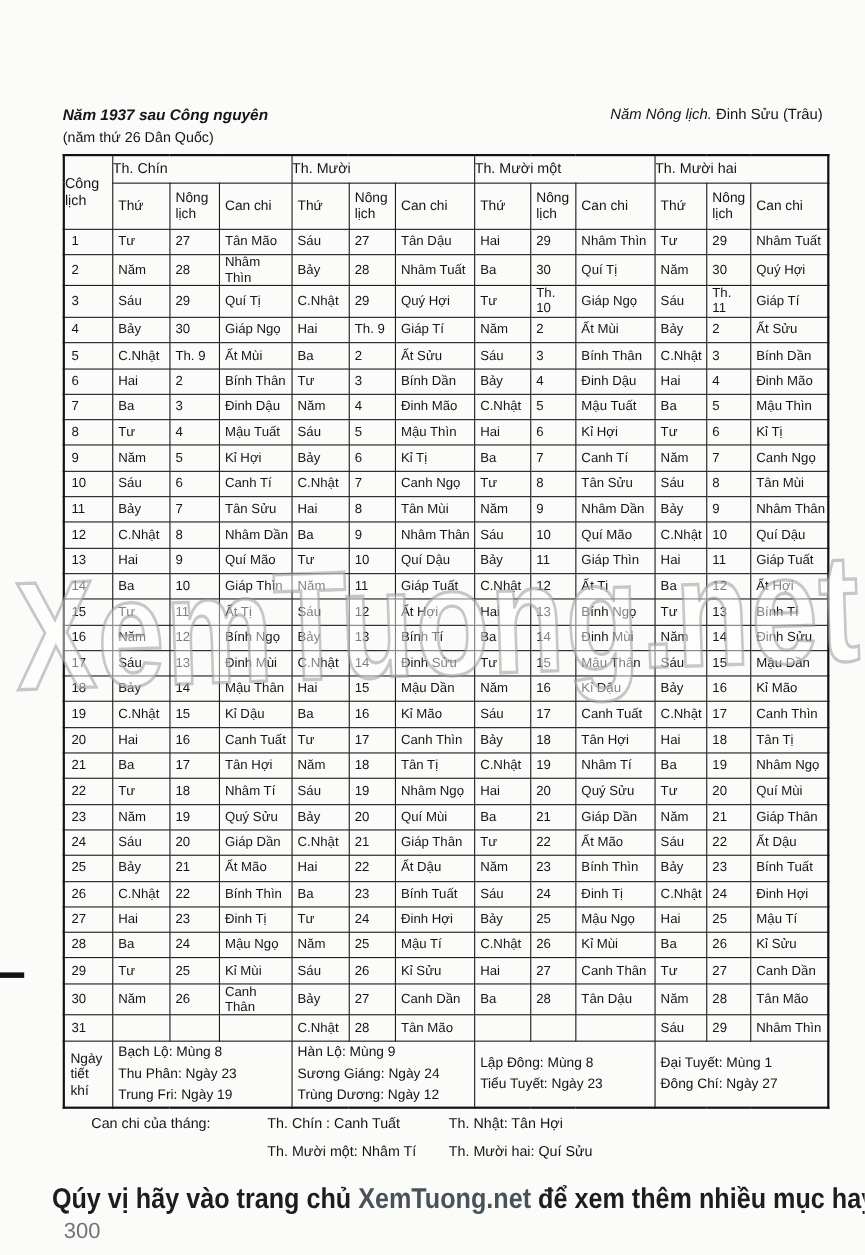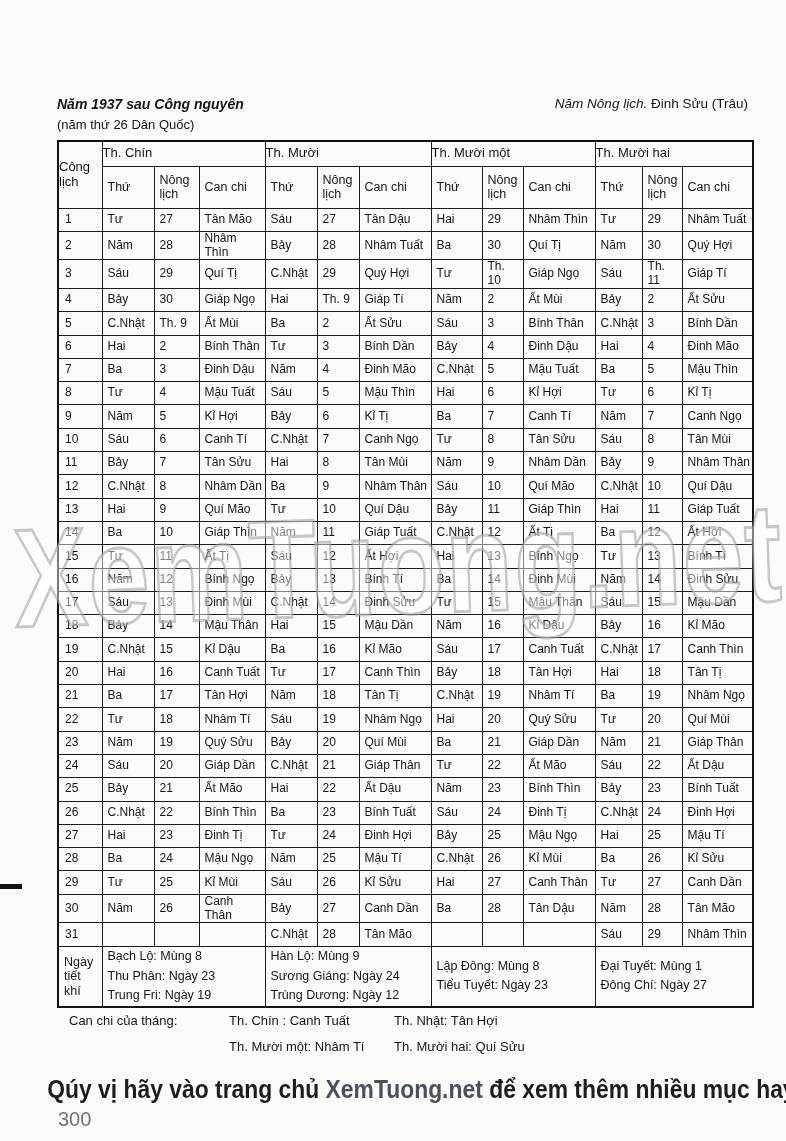--- a/index.html
+++ b/index.html
@@ -40,21 +40,21 @@
 
   .watermark {
     position: absolute; left: 14px; top: 498px;
     font-size: 140px; font-weight: bold; letter-spacing: 2px; white-space: nowrap;
     transform: rotate(-2deg) scaleX(0.78); transform-origin: left center;
     color: rgba(255,255,255,0.45);
     -webkit-text-stroke: 3px rgba(155,155,155,0.55);
     z-index: 3; pointer-events: none;
   }
 
-  .canchi-section { position: absolute; left: 4px; top: 0; width: 726px; height: 1141px; pointer-events: none; }
+  .canchi-section { position: absolute; left: 18px; top: 0; width: 726px; height: 1141px; pointer-events: none; }
   .canchi-label  { position: absolute; left: 65px;  top: 1013px; font-size: 13px; }
   .cc-e0 { position: absolute; left: 225px; top: 1013px; font-size: 13px; }
   .cc-e1 { position: absolute; left: 390px; top: 1013px; font-size: 13px; }
   .cc-e2 { position: absolute; left: 225px; top: 1039px; font-size: 13px; }
   .cc-e3 { position: absolute; left: 390px; top: 1039px; font-size: 13px; }
 
   .big-footer {
     position: absolute; left: 0; top: 1074px; width: 786px;
     text-align: center; white-space: nowrap;
     font-size: 26px; font-weight: bold; color: #1d1d1d;

